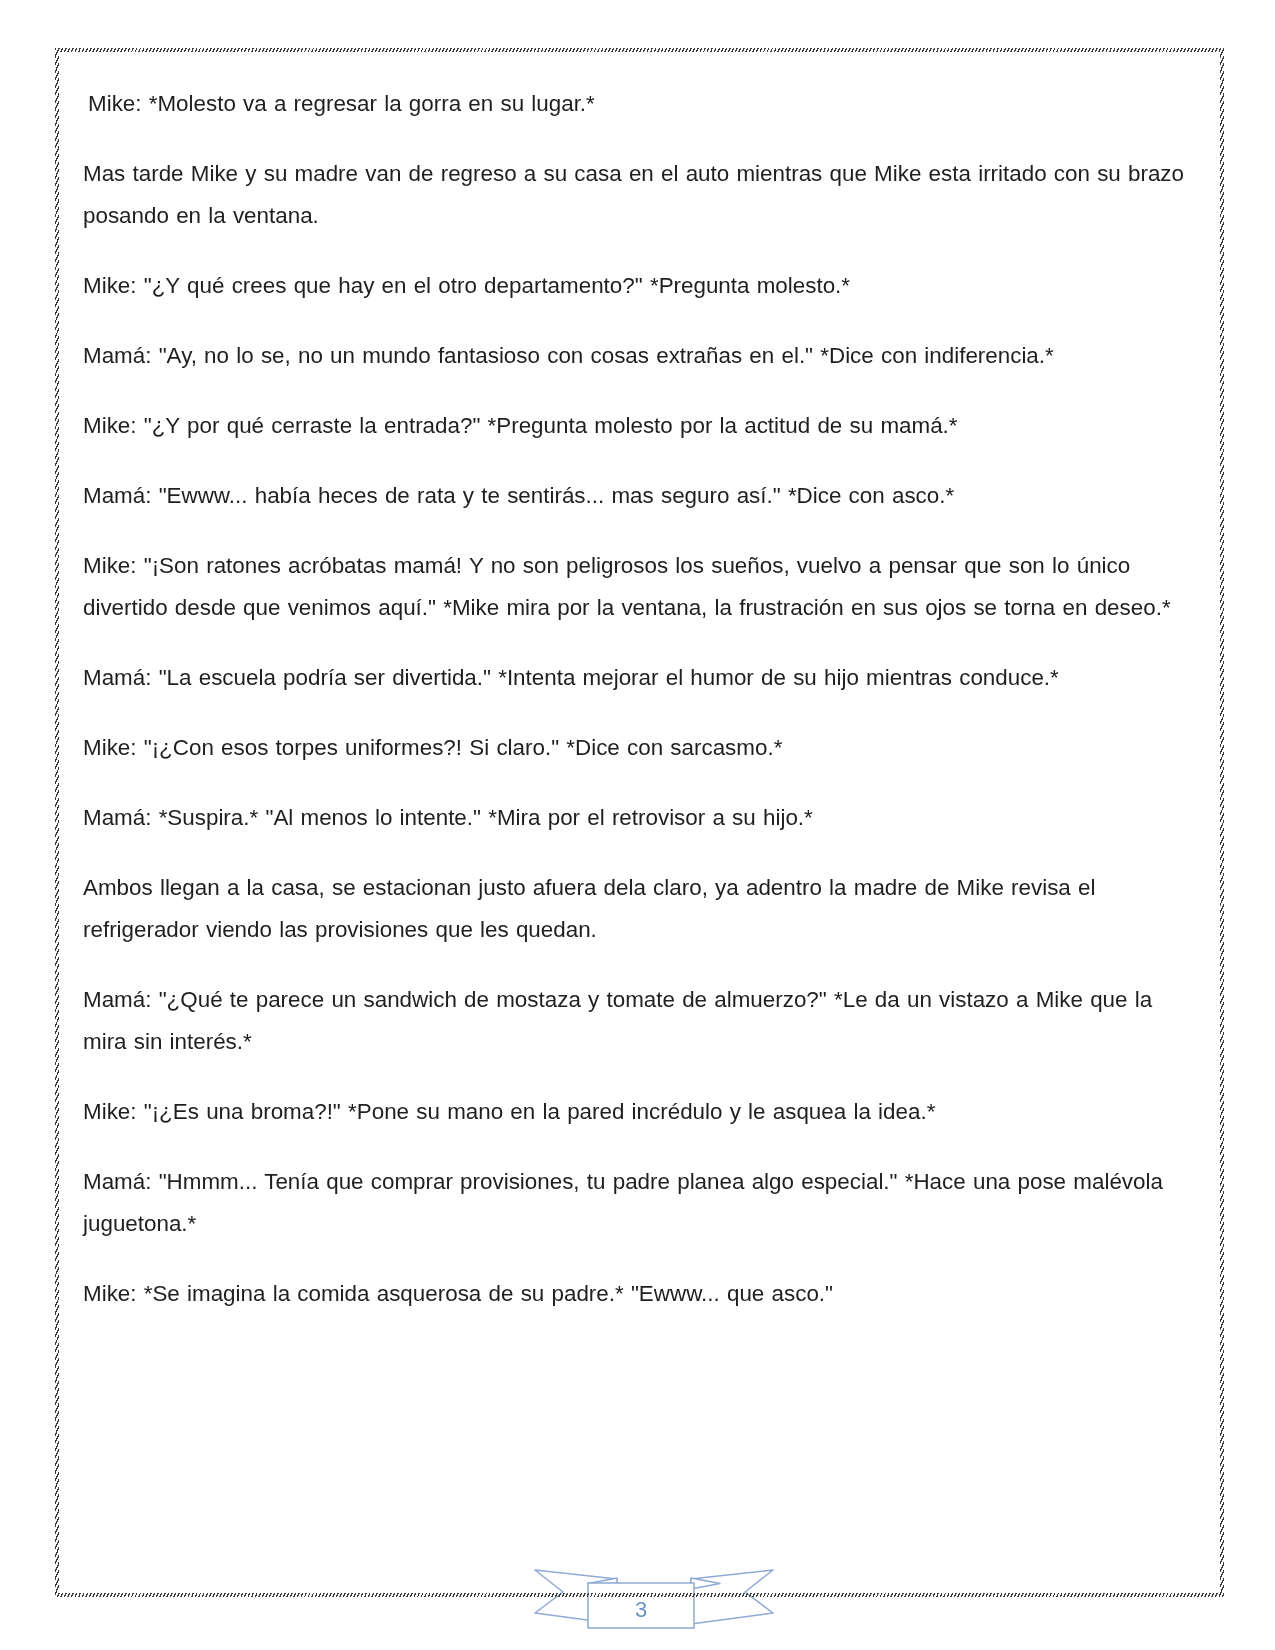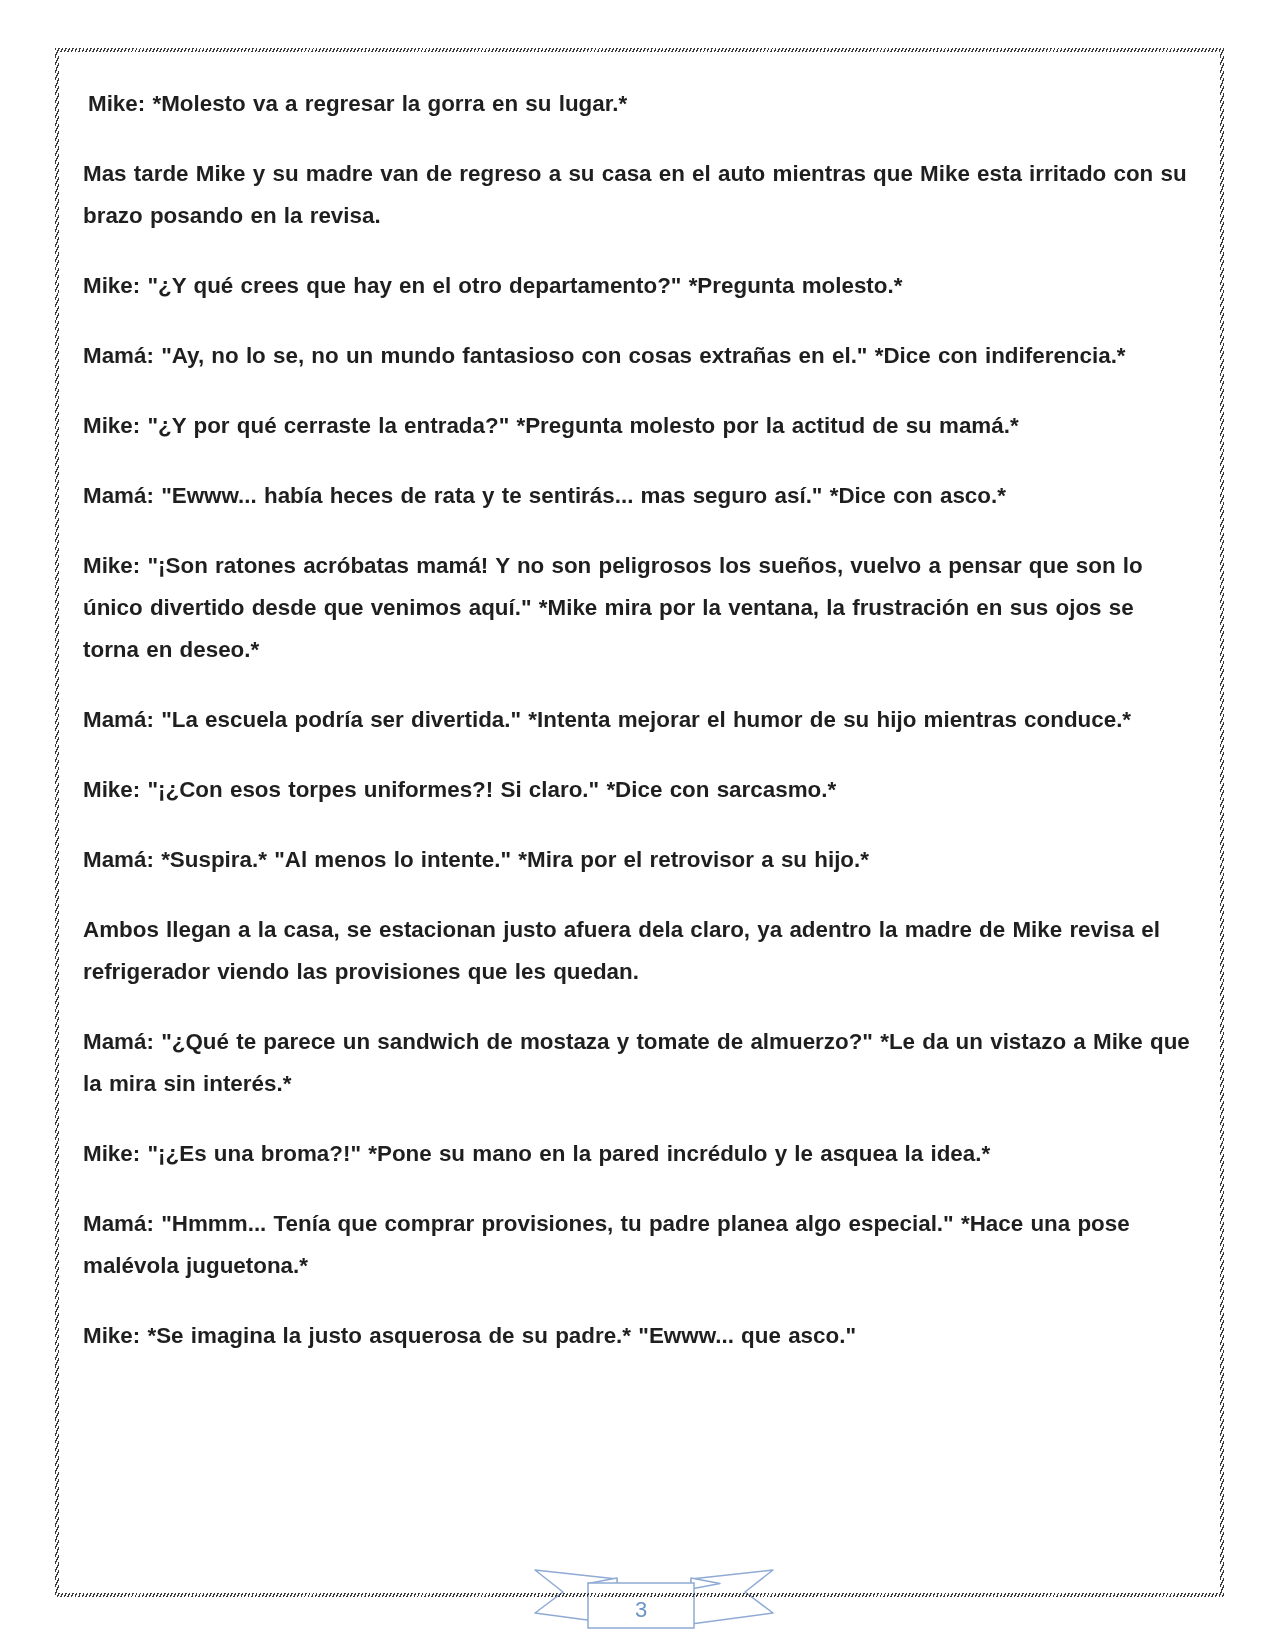--- a/index.html
+++ b/index.html
@@ -49,21 +49,20 @@
     padding: 31px 30px 0 24px;
     z-index: 1;
   }
   .para {
     margin: 0 0 28px 0;
     font-size: 22.4px;
     line-height: 42px;
     color: #1f1f1f;
     letter-spacing: 0;
     word-spacing: 1px;
-    font-weight: bold;
   }
   .para.indent { padding-left: 5px; }
 
   
   .ribbon {
     position: absolute;
     left: 533px;
     top: 1567px;
     width: 242px;
     height: 66px;
@@ -71,34 +70,34 @@
   }
   .ribbon svg { display: block; }
 </style>
 </head>
 <body>
 
 <div>
 
   <div class="content">
     <p class="para indent">Mike: *Molesto va a regresar la gorra en su lugar.*</p>
-    <p class="para">Mas tarde Mike y su madre van de regreso a su casa en el auto mientras que Mike esta irritado con su brazo posando en la revisa.</p>
+    <p class="para">Mas tarde Mike y su madre van de regreso a su casa en el auto mientras que Mike esta irritado con su brazo posando en la ventana.</p>
     <p class="para">Mike: "¿Y qué crees que hay en el otro departamento?" *Pregunta molesto.*</p>
     <p class="para">Mamá: "Ay, no lo se, no un mundo fantasioso con cosas extrañas en el." *Dice con indiferencia.*</p>
     <p class="para">Mike: "¿Y por qué cerraste la entrada?" *Pregunta molesto por la actitud de su mamá.*</p>
     <p class="para">Mamá: "Ewww... había heces de rata y te sentirás... mas seguro así." *Dice con asco.*</p>
     <p class="para">Mike: "¡Son ratones acróbatas mamá! Y no son peligrosos los sueños, vuelvo a pensar que son lo único divertido desde que venimos aquí." *Mike mira por la ventana, la frustración en sus ojos se torna en deseo.*</p>
     <p class="para">Mamá: "La escuela podría ser divertida." *Intenta mejorar el humor de su hijo mientras conduce.*</p>
     <p class="para">Mike: "¡¿Con esos torpes uniformes?! Si claro." *Dice con sarcasmo.*</p>
     <p class="para">Mamá: *Suspira.* "Al menos lo intente." *Mira por el retrovisor a su hijo.*</p>
     <p class="para">Ambos llegan a la casa, se estacionan justo afuera dela claro, ya adentro la madre de Mike revisa el refrigerador viendo las provisiones que les quedan.</p>
     <p class="para">Mamá: "¿Qué te parece un sandwich de mostaza y tomate de almuerzo?" *Le da un vistazo a Mike que la mira sin interés.*</p>
     <p class="para">Mike: "¡¿Es una broma?!" *Pone su mano en la pared incrédulo y le asquea la idea.*</p>
     <p class="para">Mamá: "Hmmm... Tenía que comprar provisiones, tu padre planea algo especial." *Hace una pose malévola juguetona.*</p>
-    <p class="para">Mike: *Se imagina la justo asquerosa de su padre.* "Ewww... que asco."</p>
+    <p class="para">Mike: *Se imagina la comida asquerosa de su padre.* "Ewww... que asco."</p>
   </div>
 
   <div class="ribbon">
     <svg width="242" height="66" viewBox="0 0 242 66" xmlns="http://www.w3.org/2000/svg">
 
       <path d="M84,12 L2,3 L30,25 L2,46 L84,57 Z" fill="#ffffff" stroke="#8FAAD4" stroke-width="1.5" stroke-linejoin="round"></path>
 
       <path d="M158,12 L240,3 L212,25 L240,46 L158,57 Z" fill="#ffffff" stroke="#8FAAD4" stroke-width="1.5" stroke-linejoin="round"></path>
 
       <path d="M84,11 L55,16.5 L84,22 Z" fill="#ffffff" stroke="#8FAAD4" stroke-width="1.4" stroke-linejoin="round"></path>

